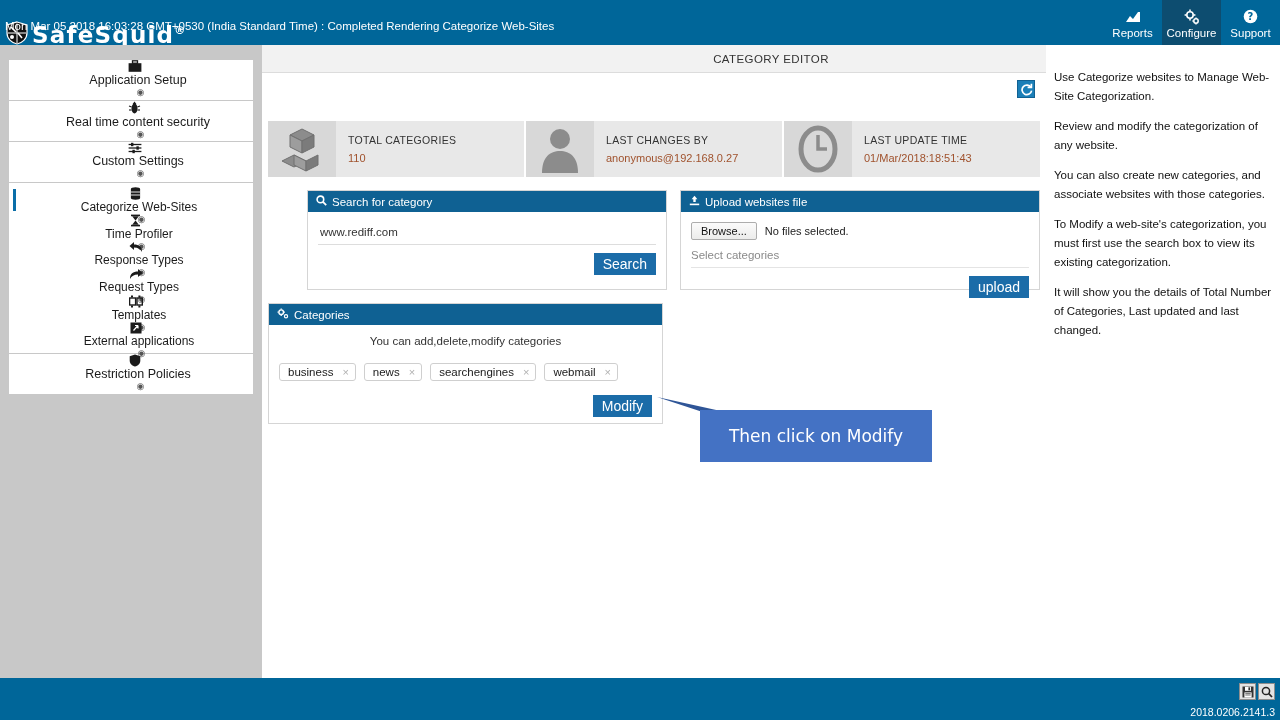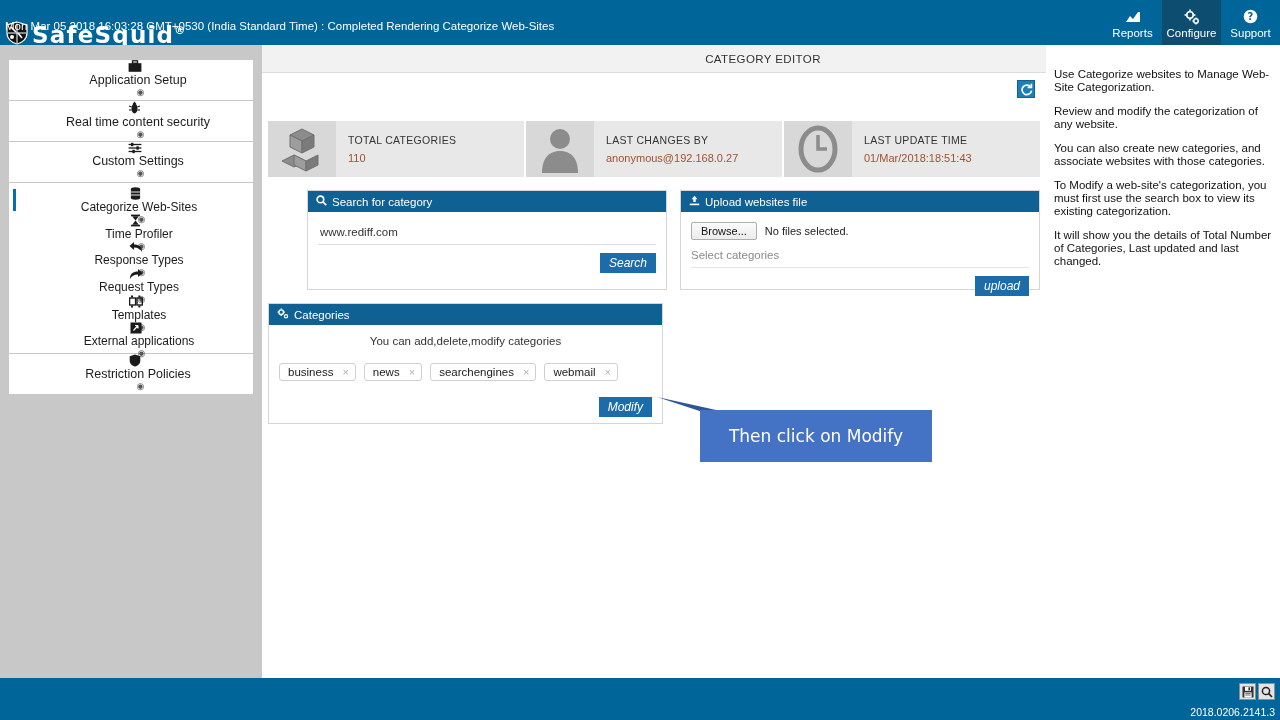--- a/index.html
+++ b/index.html
@@ -81,21 +81,21 @@
     gap: 2px;
     cursor: pointer;
     padding-top: 2px;
   }
   .navitem.active { background: #0d4d70; }
   .navitem .nav-ico { height: 16px; display: flex; align-items: center; }
   .navitem .nav-label { font-size: 11.5px; }
 
   
   .pagetitle {
-    position: absolute; left: 254px; top: 45px;
+    position: absolute; left: 262px; top: 45px;
     width: 1018px; height: 28px;
     background: #f2f2f2;
     border-bottom: 1px solid #dcdcdc;
     display: flex; align-items: center; justify-content: center;
     font-size: 11.5px;
     color: #333333;
     letter-spacing: 0.4px;
   }
 
   
@@ -218,25 +218,24 @@
     font-size: 11.5px;
     color: #333333;
     font-family: "Liberation Sans", sans-serif;
     padding: 1px 0 6px 2px;
     background: transparent;
   }
   .btn-blue {
     background: #1b6ca8;
     color: #ffffff;
     border: none;
-    font-size: 12px;
+    font-size: 14px;
     padding: 3px 9px;
     cursor: pointer;
     font-family: "Liberation Sans", sans-serif;
-    font-style: italic;
   }
   .btn-row { display: flex; justify-content: flex-end; margin-top: 8px; }
 
   .upload-panel { width: 383px; }
   .upload-panel .panel-body { height: 77px; }
   .file-row { display: flex; align-items: center; gap: 8px; }
   .browse-btn {
     background: linear-gradient(#fbfbfb,#ececeb);
     border: 1px solid #adadad;
     border-radius: 2px;
@@ -303,21 +302,21 @@
   
   .helppanel {
     position: absolute; left: 1046px; top: 68px;
     width: 234px; height: 610px;
     background: #ffffff;
     padding: 0 8px 0 8px;
   }
   .help-p {
     font-size: 11.5px;
     color: #111111;
-    line-height: 13px;
+    line-height: 19px;
     margin: 0 0 11px 0;
   }
 
   
   .footer {
     position: absolute; left: 0; top: 678px;
     width: 1280px; height: 42px;
     background: #006699;
   }
   .footer-text {

